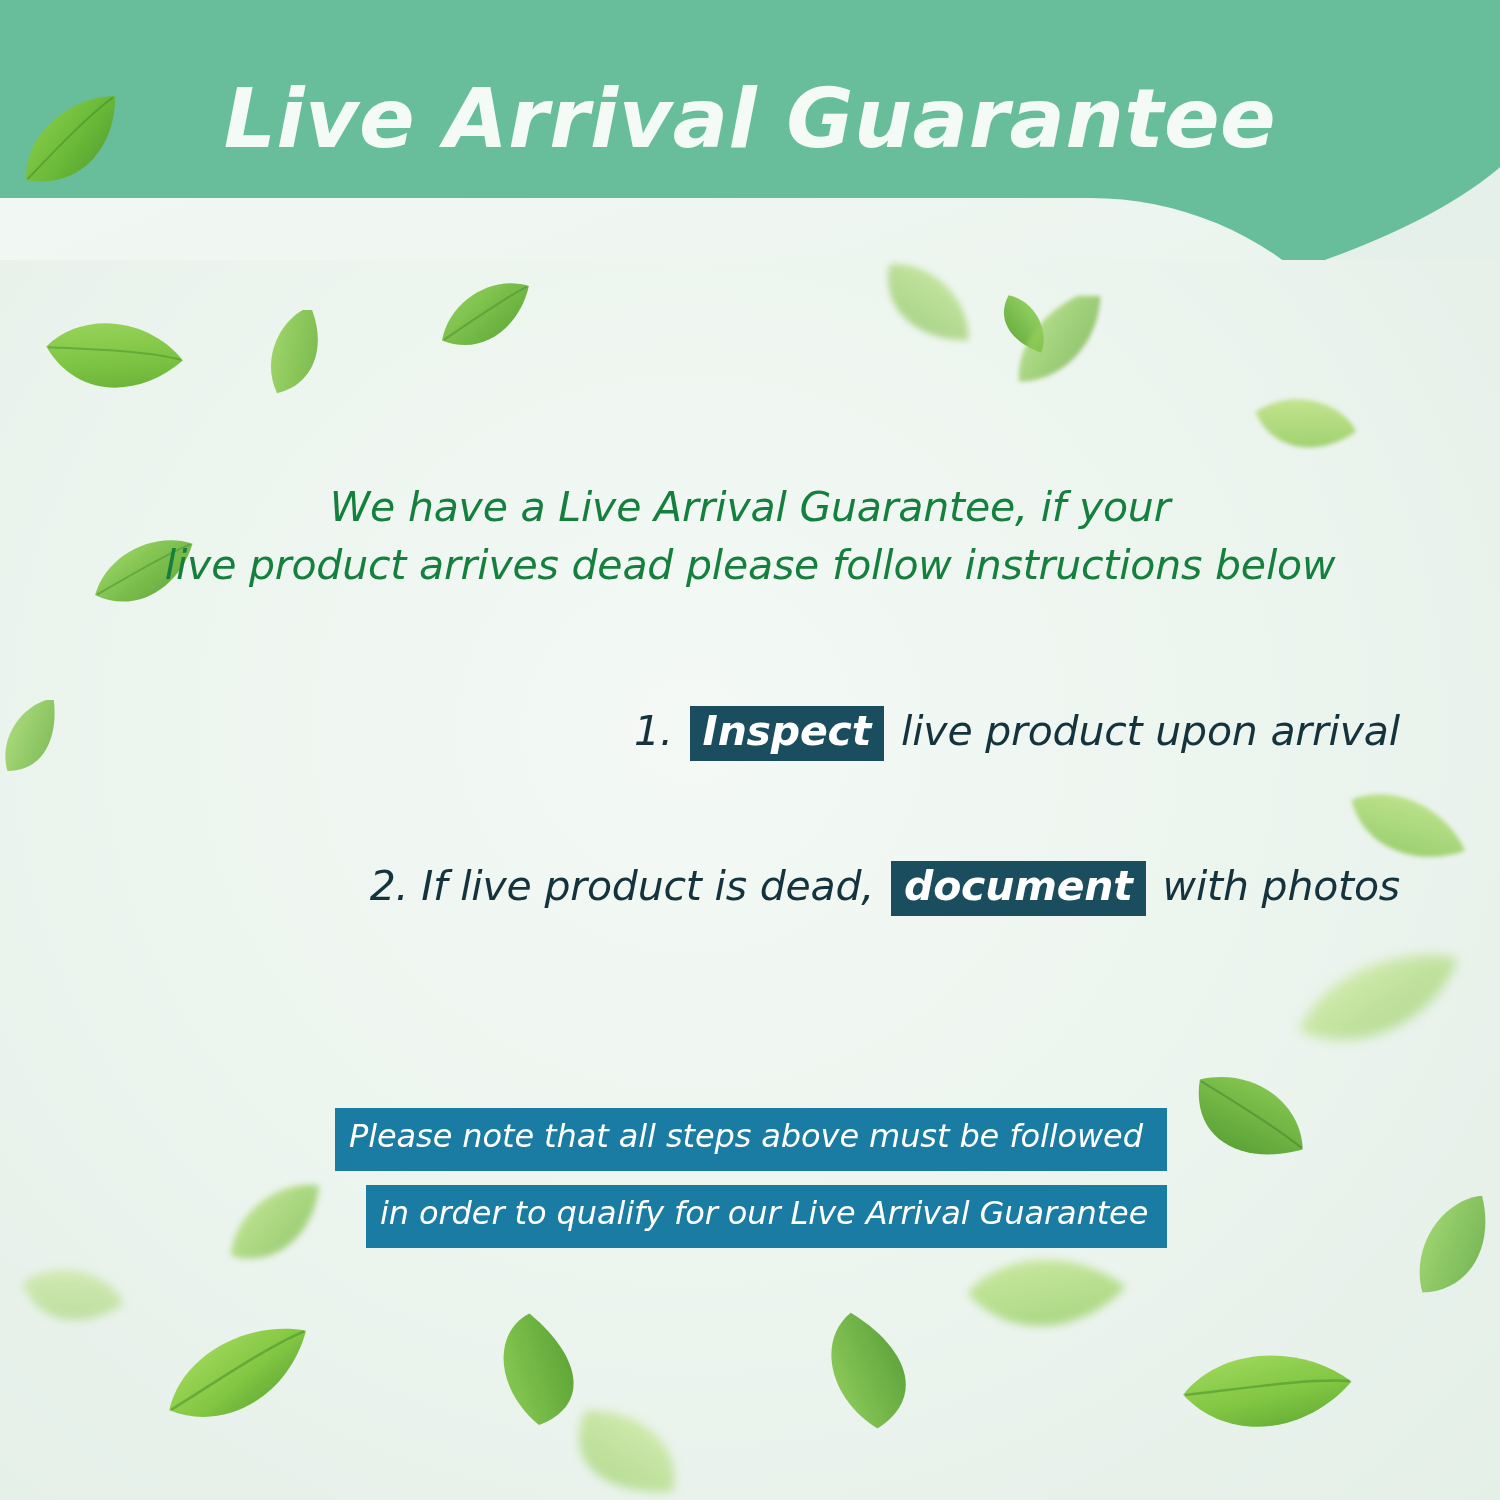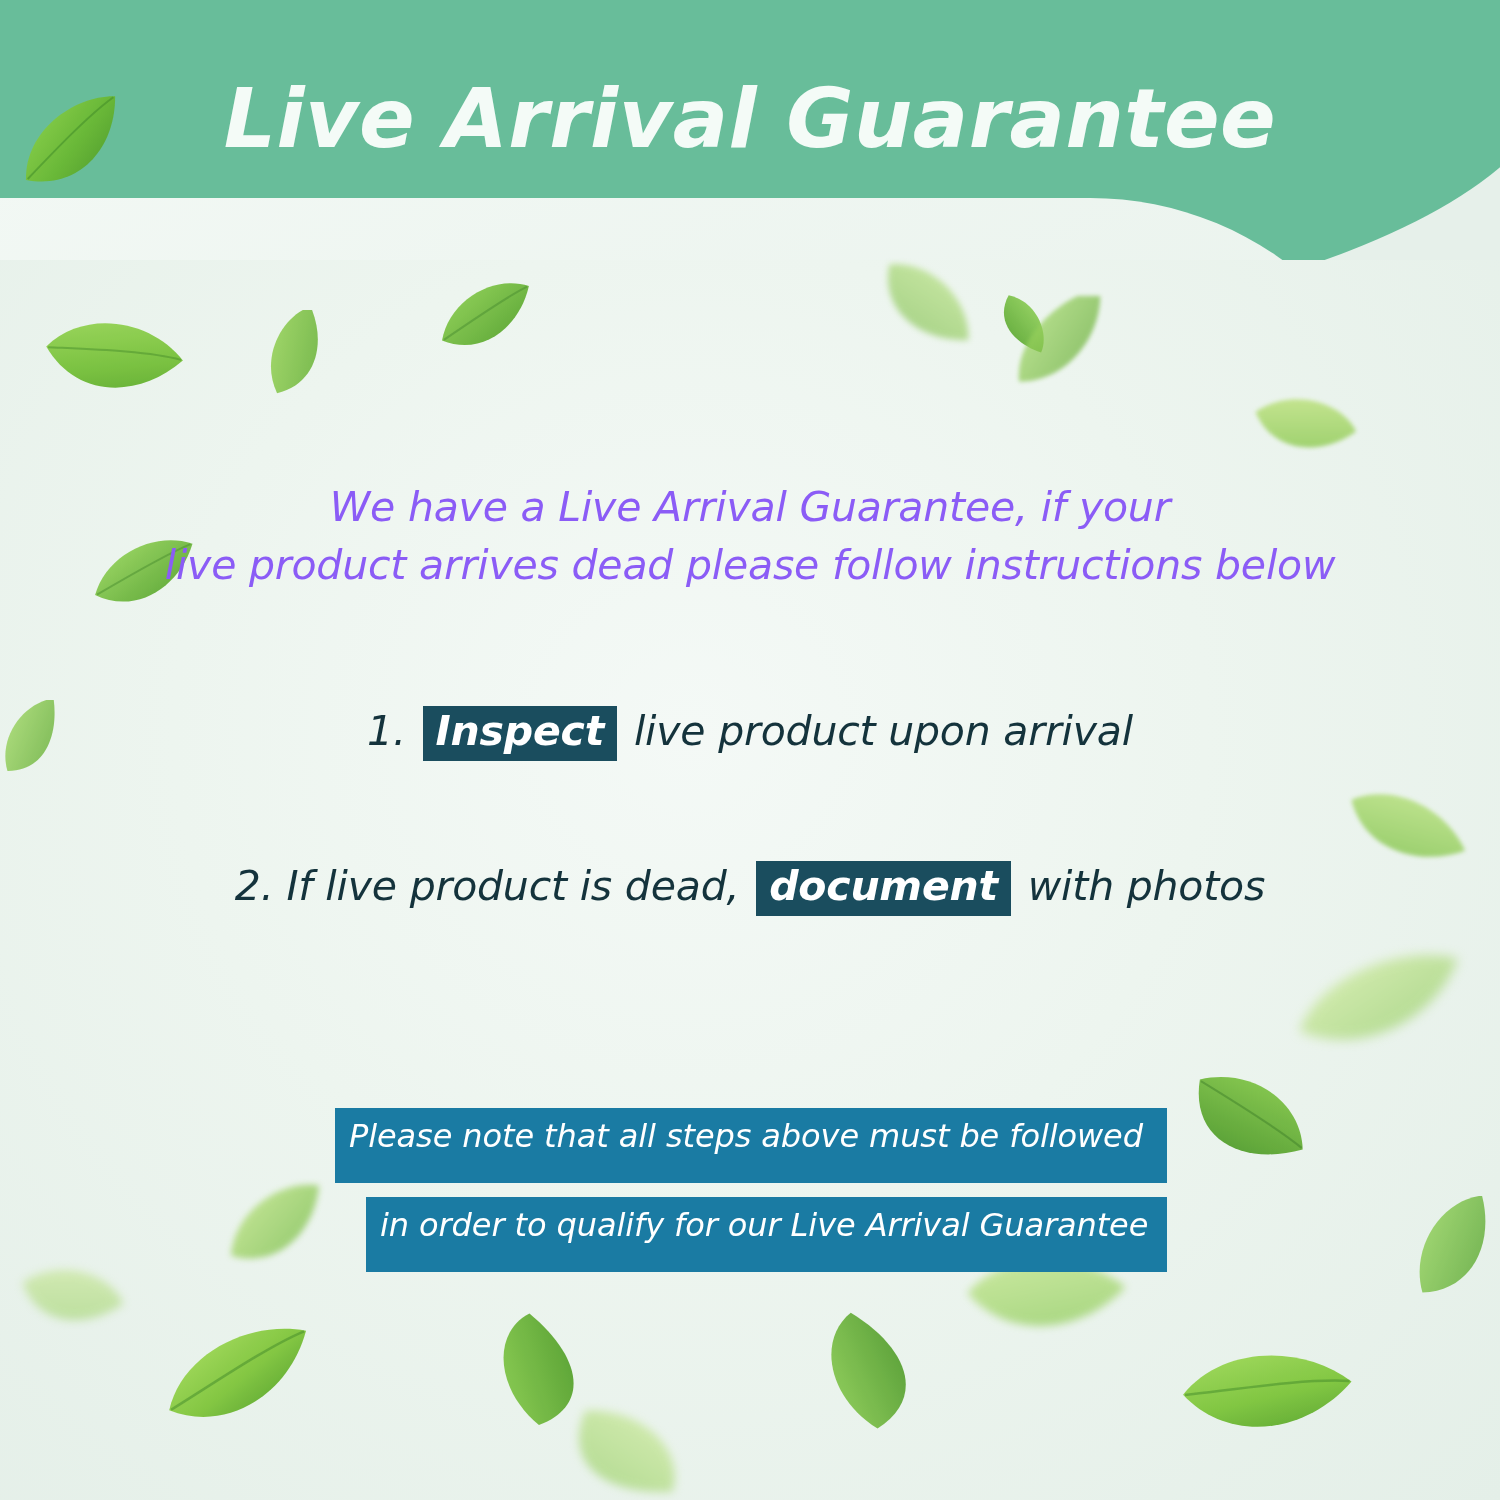--- a/index.html
+++ b/index.html
@@ -88,35 +88,35 @@
     letter-spacing: 0.5px;
     line-height: 1;
   }
 
   .intro {
     position: absolute;
     top: 478px;
     left: 150px;
     width: 1200px;
     text-align: center;
-    color: #8b5cf6;
+    color: #15803d;
     font-size: 41px;
     font-weight: 400;
     line-height: 1.42;
     letter-spacing: -0.2px;
   }
 
   .steps {
     position: absolute;
     top: 706px;
     left: 100px;
     width: 1300px;
   }
   .step {
-    text-align: center;
+    text-align: right;
     color: #14333c;
     font-size: 41px;
     font-weight: 400;
     letter-spacing: -0.2px;
     line-height: 1.1;
     white-space: nowrap;
   }
   .step.s1 { margin-top: 0px; }
   .step.s2 { margin-top: 100px; }
   .step.s3 { margin-top: 100px; }
@@ -137,21 +137,21 @@
     top: 1108px;
     left: 335px;
     width: 832px;
   }
   .note-line {
     background: #1a7ba3;
     color: #ffffff;
     font-size: 32px;
     font-weight: 500;
     letter-spacing: -0.1px;
-    padding: 11px 14px 28px 14px;
+    padding: 11px 14px 16px 14px;
     line-height: 1.12;
     white-space: nowrap;
   }
   .note-line + .note-line { margin-top: 14px; margin-left: 31px; }
 </style>
 </head>
 <body>
 
 <div class="poster">
 

